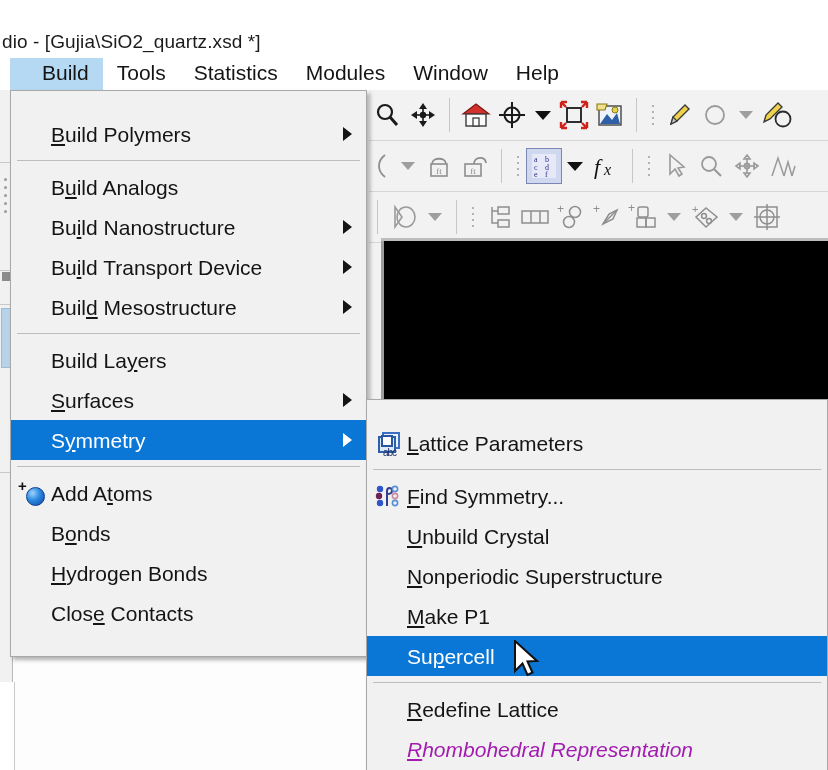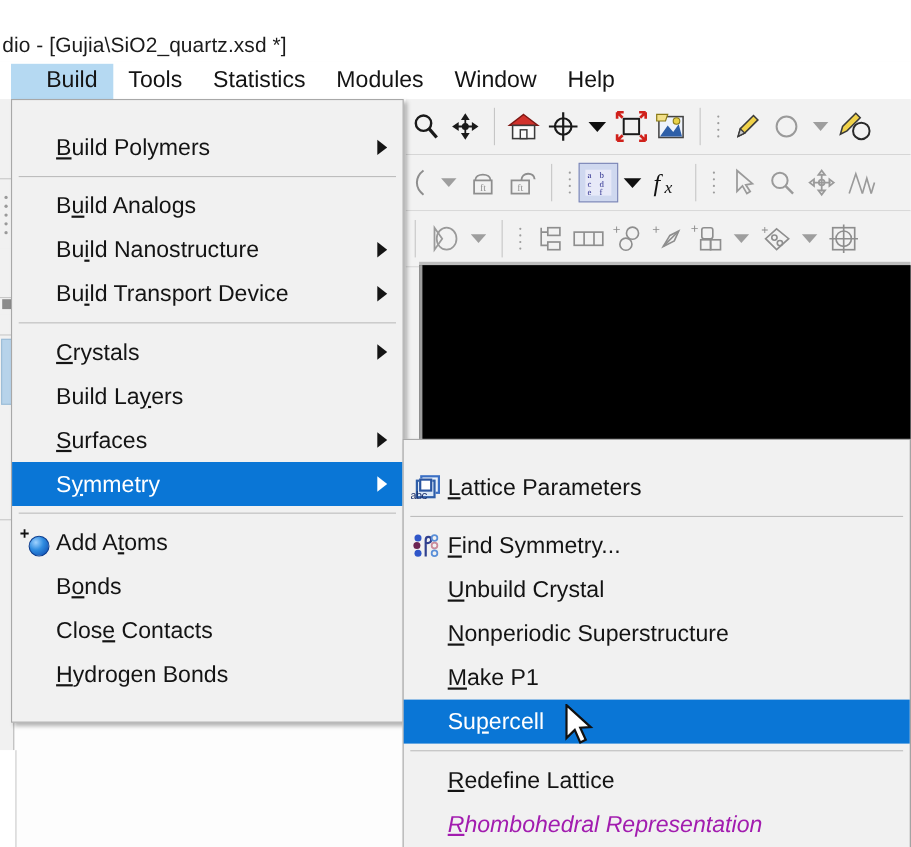--- a/index.html
+++ b/index.html
@@ -116,21 +116,21 @@
   .ico-addatoms .plus{position:absolute;left:1px;top:1px;font-size:15px;font-weight:bold;color:#111;line-height:12px;}
 
   
   .ico-sym{position:relative;}
 
   
   .ico-lattice{position:relative;}
   .ico-lattice .cub1{position:absolute;left:9px;top:3px;width:14px;height:13px;border:2px solid #3b6fc4;background:#eaf2fb;}
   .ico-lattice .cub2{position:absolute;left:5px;top:7px;width:14px;height:13px;border:2px solid #2f5ea8;background:#dce9f8;}
   .ico-lattice .cub3{position:absolute;left:8px;top:6px;width:8px;height:8px;border:2px solid #2a55a0;background:#ffffff;}
-  .ico-lattice .abc{position:absolute;left:0;top:18px;font-size:10px;color:#1b2f6b;font-family:Liberation Mono, monospace;letter-spacing:-1px;}
+  .ico-lattice .abc{position:absolute;left:10px;top:18px;font-size:10px;color:#1b2f6b;font-family:Liberation Sans, sans-serif;letter-spacing:-1px;}
 
   
   .cursor{position:absolute;left:513px;top:612px;width:30px;height:42px;z-index:60;pointer-events:none;}
 </style>
 </head>
 <body>
 
 <div id="app">
 
   <div class="titlebar">
@@ -442,26 +442,26 @@
       <span class="lbl">B<u>u</u>ild Analogs</span>
     </div>
     <div class="row">
       <span class="lbl">Bu<u>i</u>ld Nanostructure</span>
       <span class="submenu-arrow"></span>
     </div>
     <div class="row">
       <span class="lbl">Bu<u>i</u>ld Transport Device</span>
       <span class="submenu-arrow"></span>
     </div>
+    <div class="row">
+      <span class="lbl">Buil<u>d</u> Mesostructure</span>
+      <span class="submenu-arrow"></span>
+    </div>
     <div class="sep"></div>
 
-    <div class="row">
-      <span class="lbl"><u>C</u>rystals</span>
-      <span class="submenu-arrow"></span>
-    </div>
     <div class="row">
       <span class="lbl">Build La<u>y</u>ers</span>
     </div>
     <div class="row">
       <span class="lbl"><u>S</u>urfaces</span>
       <span class="submenu-arrow"></span>
     </div>
     <div class="row sel">
       <span class="lbl">S<u>y</u>mmetry</span>
       <span class="submenu-arrow"></span>
@@ -472,24 +472,24 @@
       <span class="ico ico-addatoms">
         <span class="plus">+</span>
           <span class="ball"></span>
       </span>
       <span class="lbl">Add A<u>t</u>oms</span>
     </div>
     <div class="row">
       <span class="lbl">B<u>o</u>nds</span>
     </div>
     <div class="row">
+      <span class="lbl"><u>H</u>ydrogen Bonds</span>
+    </div>
+    <div class="row">
       <span class="lbl">Clos<u>e</u> Contacts</span>
-    </div>
-    <div class="row">
-      <span class="lbl"><u>H</u>ydrogen Bonds</span>
     </div>
   </div>
 
   <div class="menu" id="symmetry-menu">
 
 
     <div class="row">
       <span class="ico ico-lattice">
         <span class="cub1"></span>
           <span class="cub2"></span>

